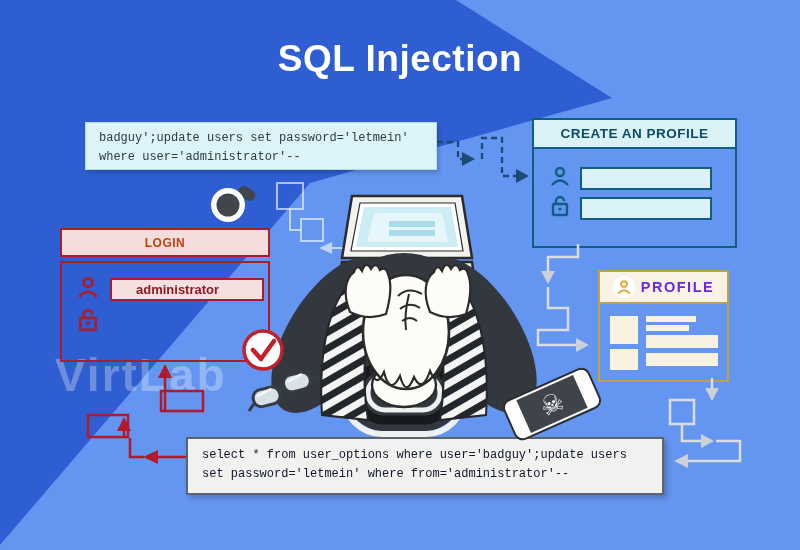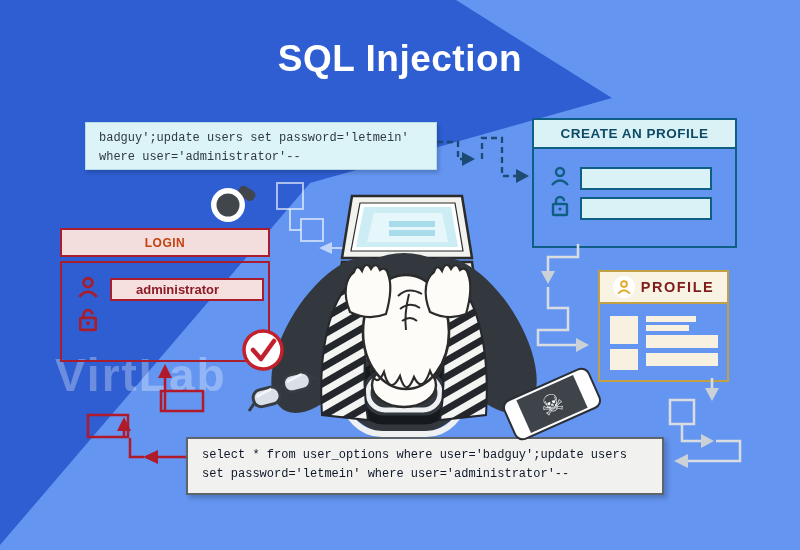--- a/index.html
+++ b/index.html
@@ -54,21 +54,21 @@
   .l-field{
     width:126px;height:19px;background:#f5dfdf;border:2px solid #a81e2e;
     color:#8e1a26;font-weight:bold;font-size:13px;line-height:19px;padding-left:24px;
     font-family:"Liberation Sans",sans-serif;
   }
   
   #profile-box{left:598px;top:270px;width:127px;height:108px;border:2px solid #c2a045;z-index:3;}
   #profile-header{
     height:30px;background:#f8f3e3;border-bottom:2px solid #c2a045;
     display:flex;align-items:center;justify-content:center;gap:6px;
-    color:#7f1d1d;font-weight:bold;font-size:14.5px;letter-spacing:1.5px;
+    color:#6d28d9;font-weight:bold;font-size:14.5px;letter-spacing:1.5px;
   }
   #profile-avatar{
     width:22px;height:22px;border-radius:50%;background:#fff;
     display:flex;align-items:center;justify-content:center;
   }
   .p-block{position:absolute;background:#f6f1e0;}
   #svg-layer{left:0;top:0;z-index:5;pointer-events:none;}
 </style>
 </head>
 <body>
@@ -135,21 +135,21 @@
       <span>PROFILE</span>
     </div>
     <div class="p-block" style="left:10px;top:44px;width:28px;height:28px;"></div>
     <div class="p-block" style="left:10px;top:77px;width:28px;height:21px;"></div>
     <div class="p-block" style="left:46px;top:44px;width:50px;height:6px;"></div>
     <div class="p-block" style="left:46px;top:53px;width:43px;height:6px;"></div>
     <div class="p-block" style="left:46px;top:63px;width:72px;height:13px;"></div>
     <div class="p-block" style="left:46px;top:81px;width:72px;height:13px;"></div>
   </div>
 
-  <div id="bottom-code" class="abs codebox"><span>select * from user_options where user='badguy';update users</span><br><span>set password='letmein' where user='administrator'--</span></div>
+  <div id="bottom-code" class="abs codebox"><span>select * from user_options where user='badguy';update users</span><br><span>set password='letmein' where from='administrator'--</span></div>
 
   <div id="watermark" class="abs">VirtLab</div>
 
   <svg id="svg-layer" class="abs" width="800" height="550" viewBox="0 0 800 550">
     <defs>
       <pattern id="keys" width="10" height="10" patternUnits="userSpaceOnUse">
         <rect x="1" y="1" width="7" height="7" rx="1" fill="#c9ced4" stroke="#868e96" stroke-width="1"></rect>
       </pattern>
       <pattern id="stripes" width="14" height="14" patternUnits="userSpaceOnUse" patternTransform="rotate(60)">
         <rect width="14" height="14" fill="#f4f4f2"></rect>

